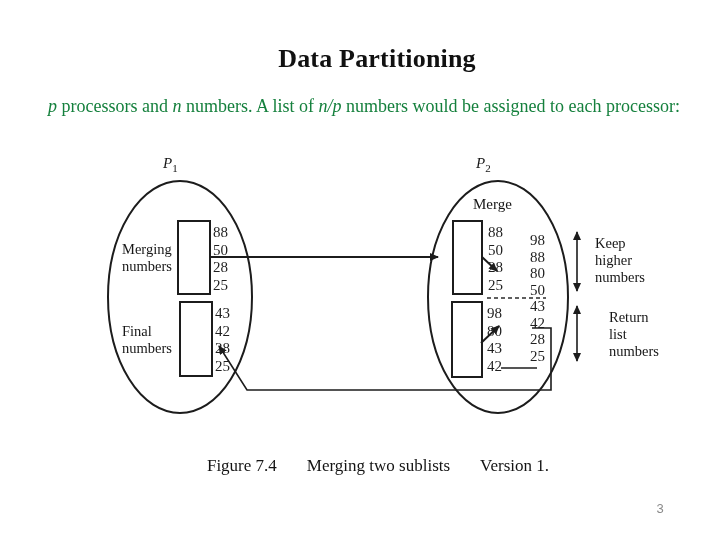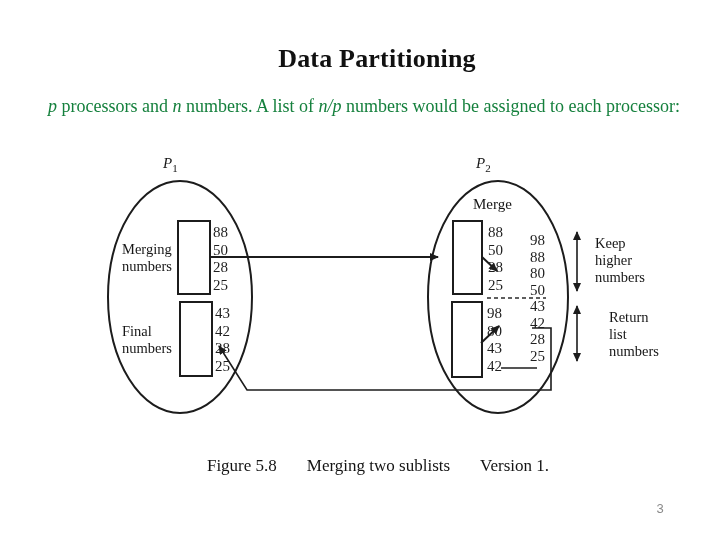--- a/index.html
+++ b/index.html
@@ -133,20 +133,20 @@
     <div>higher</div>
     <div>numbers</div>
   </div>
   <div class="abs sidetext" style="left:609px;top:309px;">
     <div>Return</div>
     <div>list</div>
     <div>numbers</div>
   </div>
 
   <div class="abs caption">
-    <span>Figure 5.8</span>
+    <span>Figure 7.4</span>
     <span>Merging two sublists</span>
     <span>Version 1.</span>
   </div>
 
   <div class="abs pagenum" style="color: rgb(138, 138, 138);">3</div>
 
 </div>
 
 </body></html>

